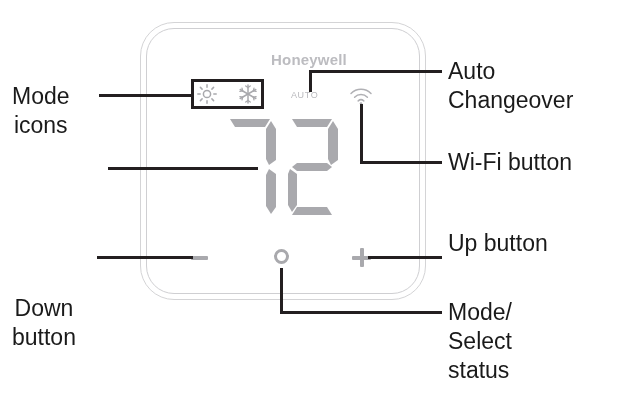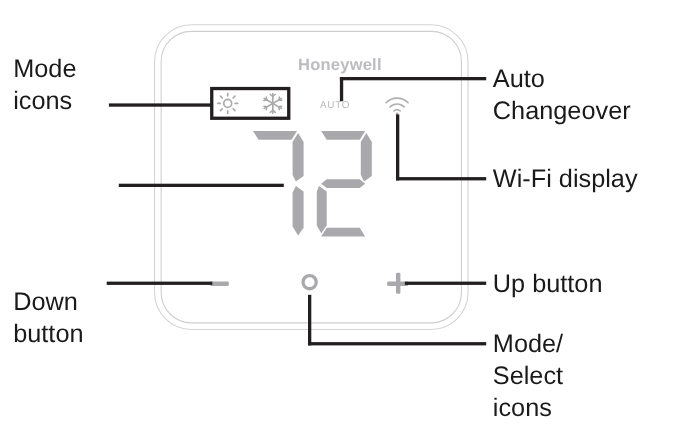--- a/index.html
+++ b/index.html
@@ -20,21 +20,21 @@
   .callout {
     position: absolute;
     font-family: "Liberation Sans", sans-serif;
     font-size: 23px;
     line-height: 29px;
     color: #1a1a1a;
     white-space: pre-line;
     letter-spacing: 0px;
   }
   .callout.right { text-align: left; }
-  .callout.left  { text-align: left; }
+  .callout.left  { text-align: center; margin-top: 34px; }
 
   
   .leader {
     position: absolute;
     background: #231f20;
   }
   .leader.h { height: 3px; }
   .leader.v { width: 3px; }
 
   
@@ -279,21 +279,21 @@
   <div class="callout left" style="left:12px; top:48px;">Mode
 icons</div>
 
 
   <div class="callout left" style="left:12px; top:260px;">Down
 button</div>
 
   <div class="callout right" style="left:448px; top:57px;">Auto
 Changeover</div>
 
-  <div class="callout right" style="left:448px; top:148px;">Wi-Fi display</div>
-
-  <div class="callout right" style="left:448px; top:243px;text-align:center;">Up button</div>
+  <div class="callout right" style="left:448px; top:148px;">Wi-Fi button</div>
+
+  <div class="callout right" style="left:448px; top:229px;text-align:center;">Up button</div>
 
   <div class="callout right" style="left:448px; top:298px;">Mode/
 Select
-icons</div>
+status</div>
 
 </div>
 
 </body></html>

